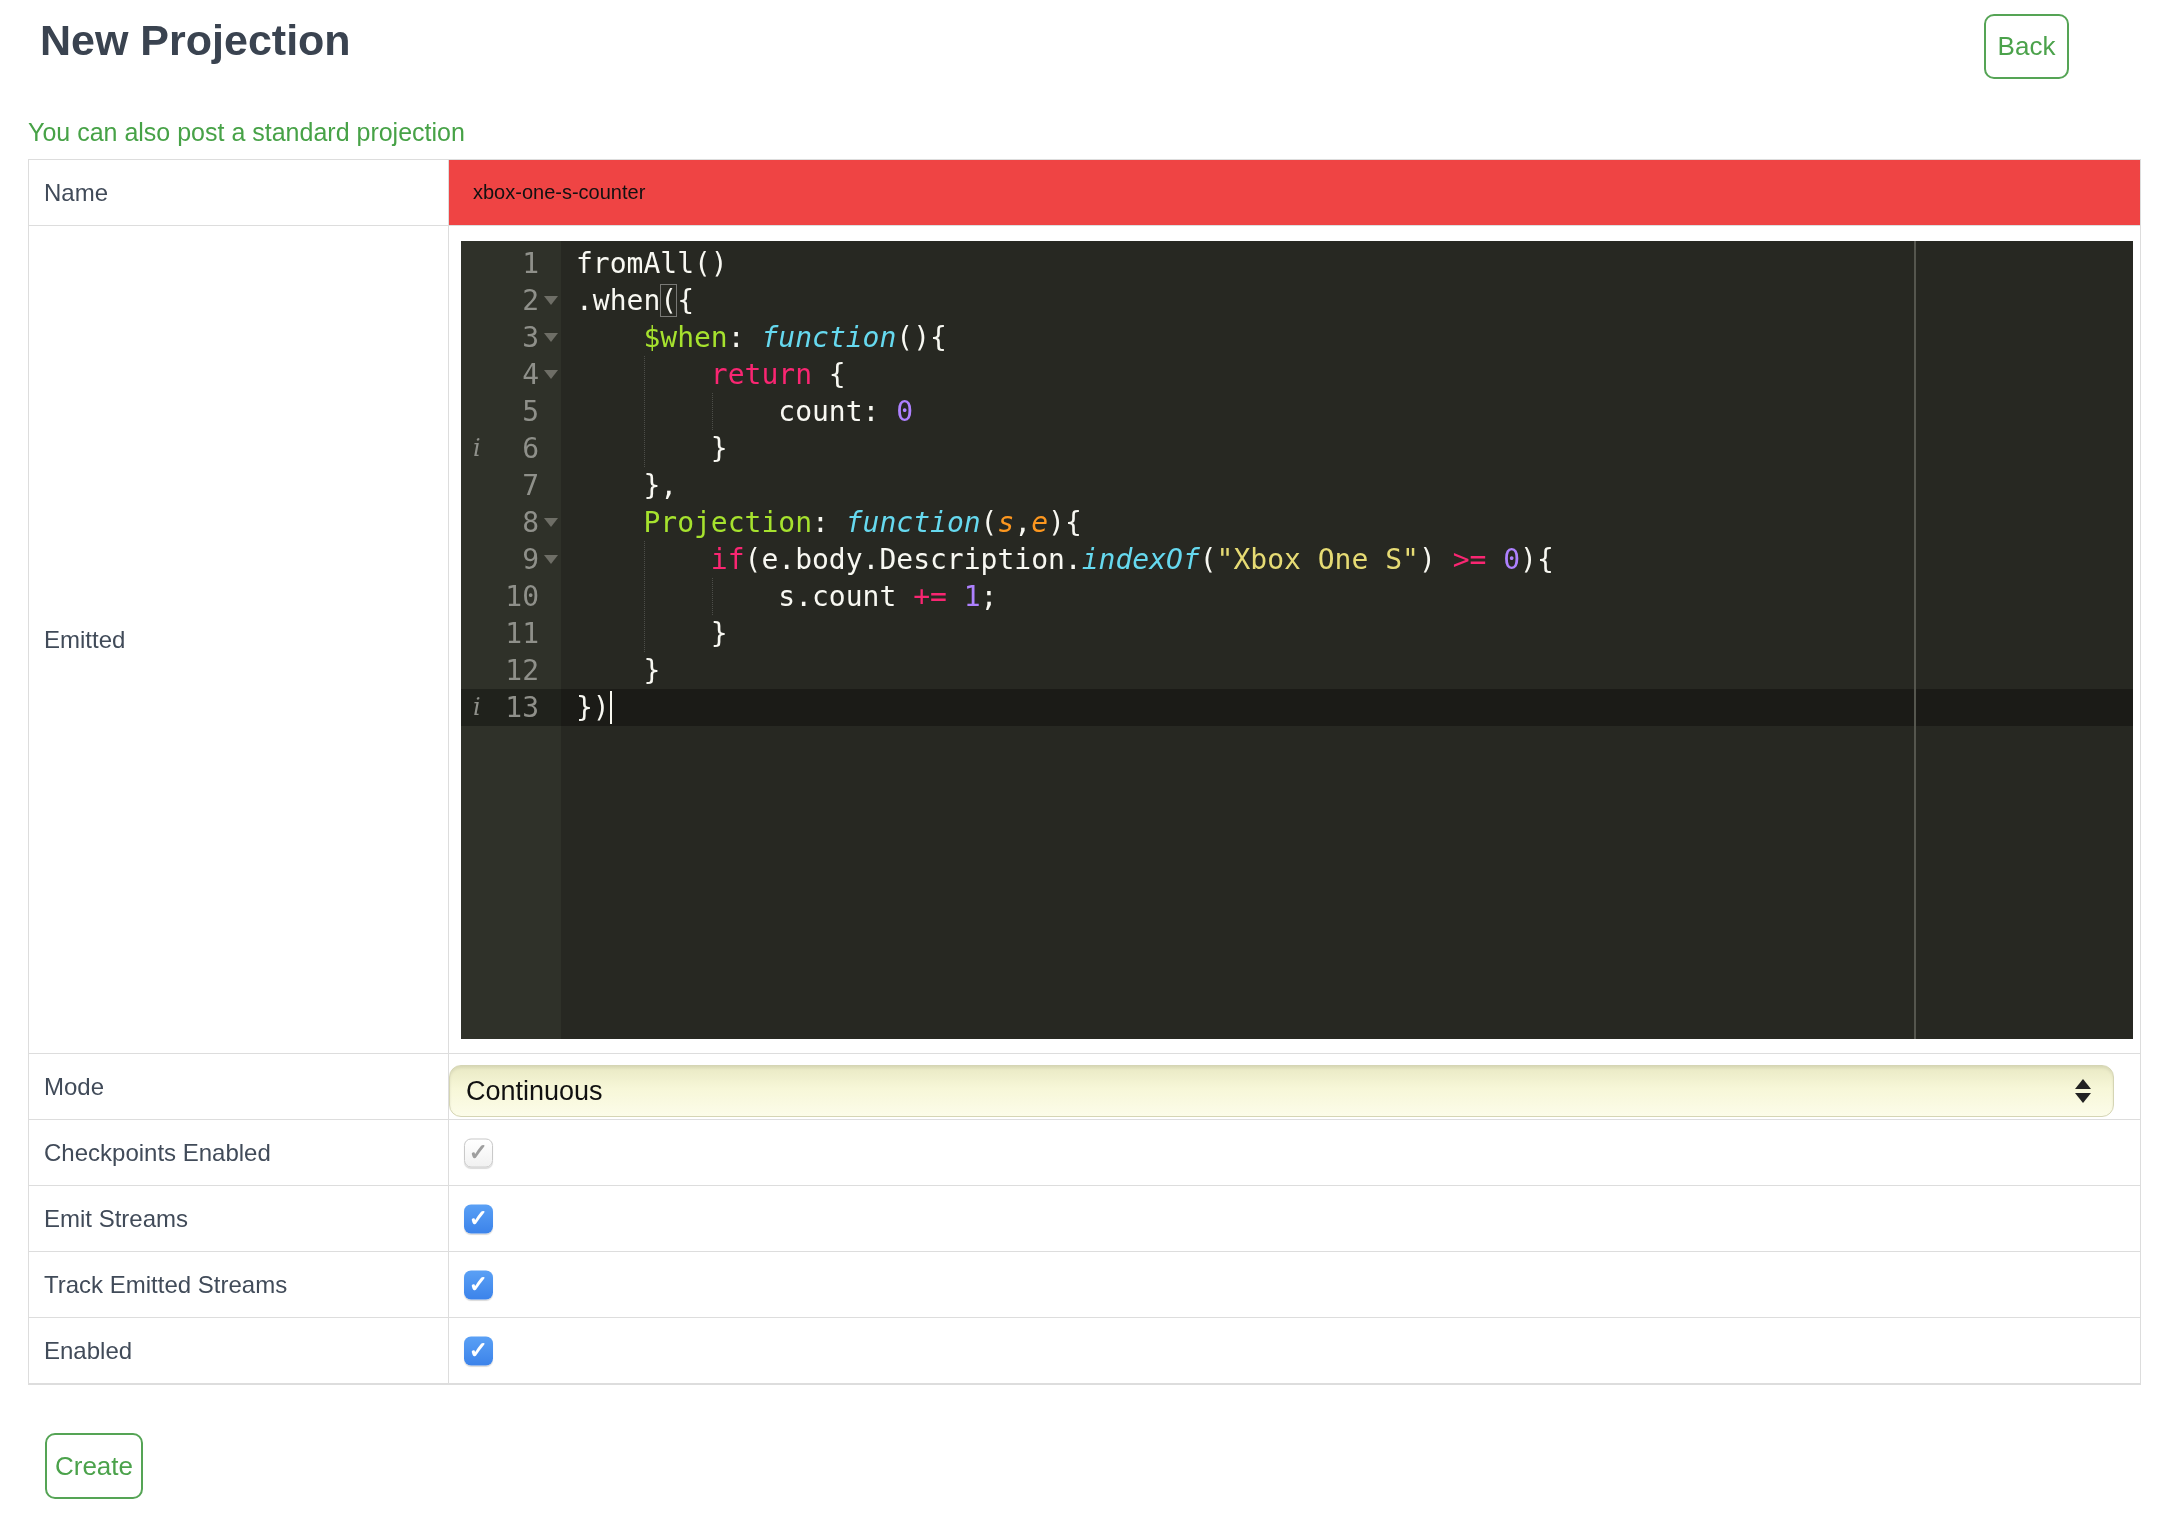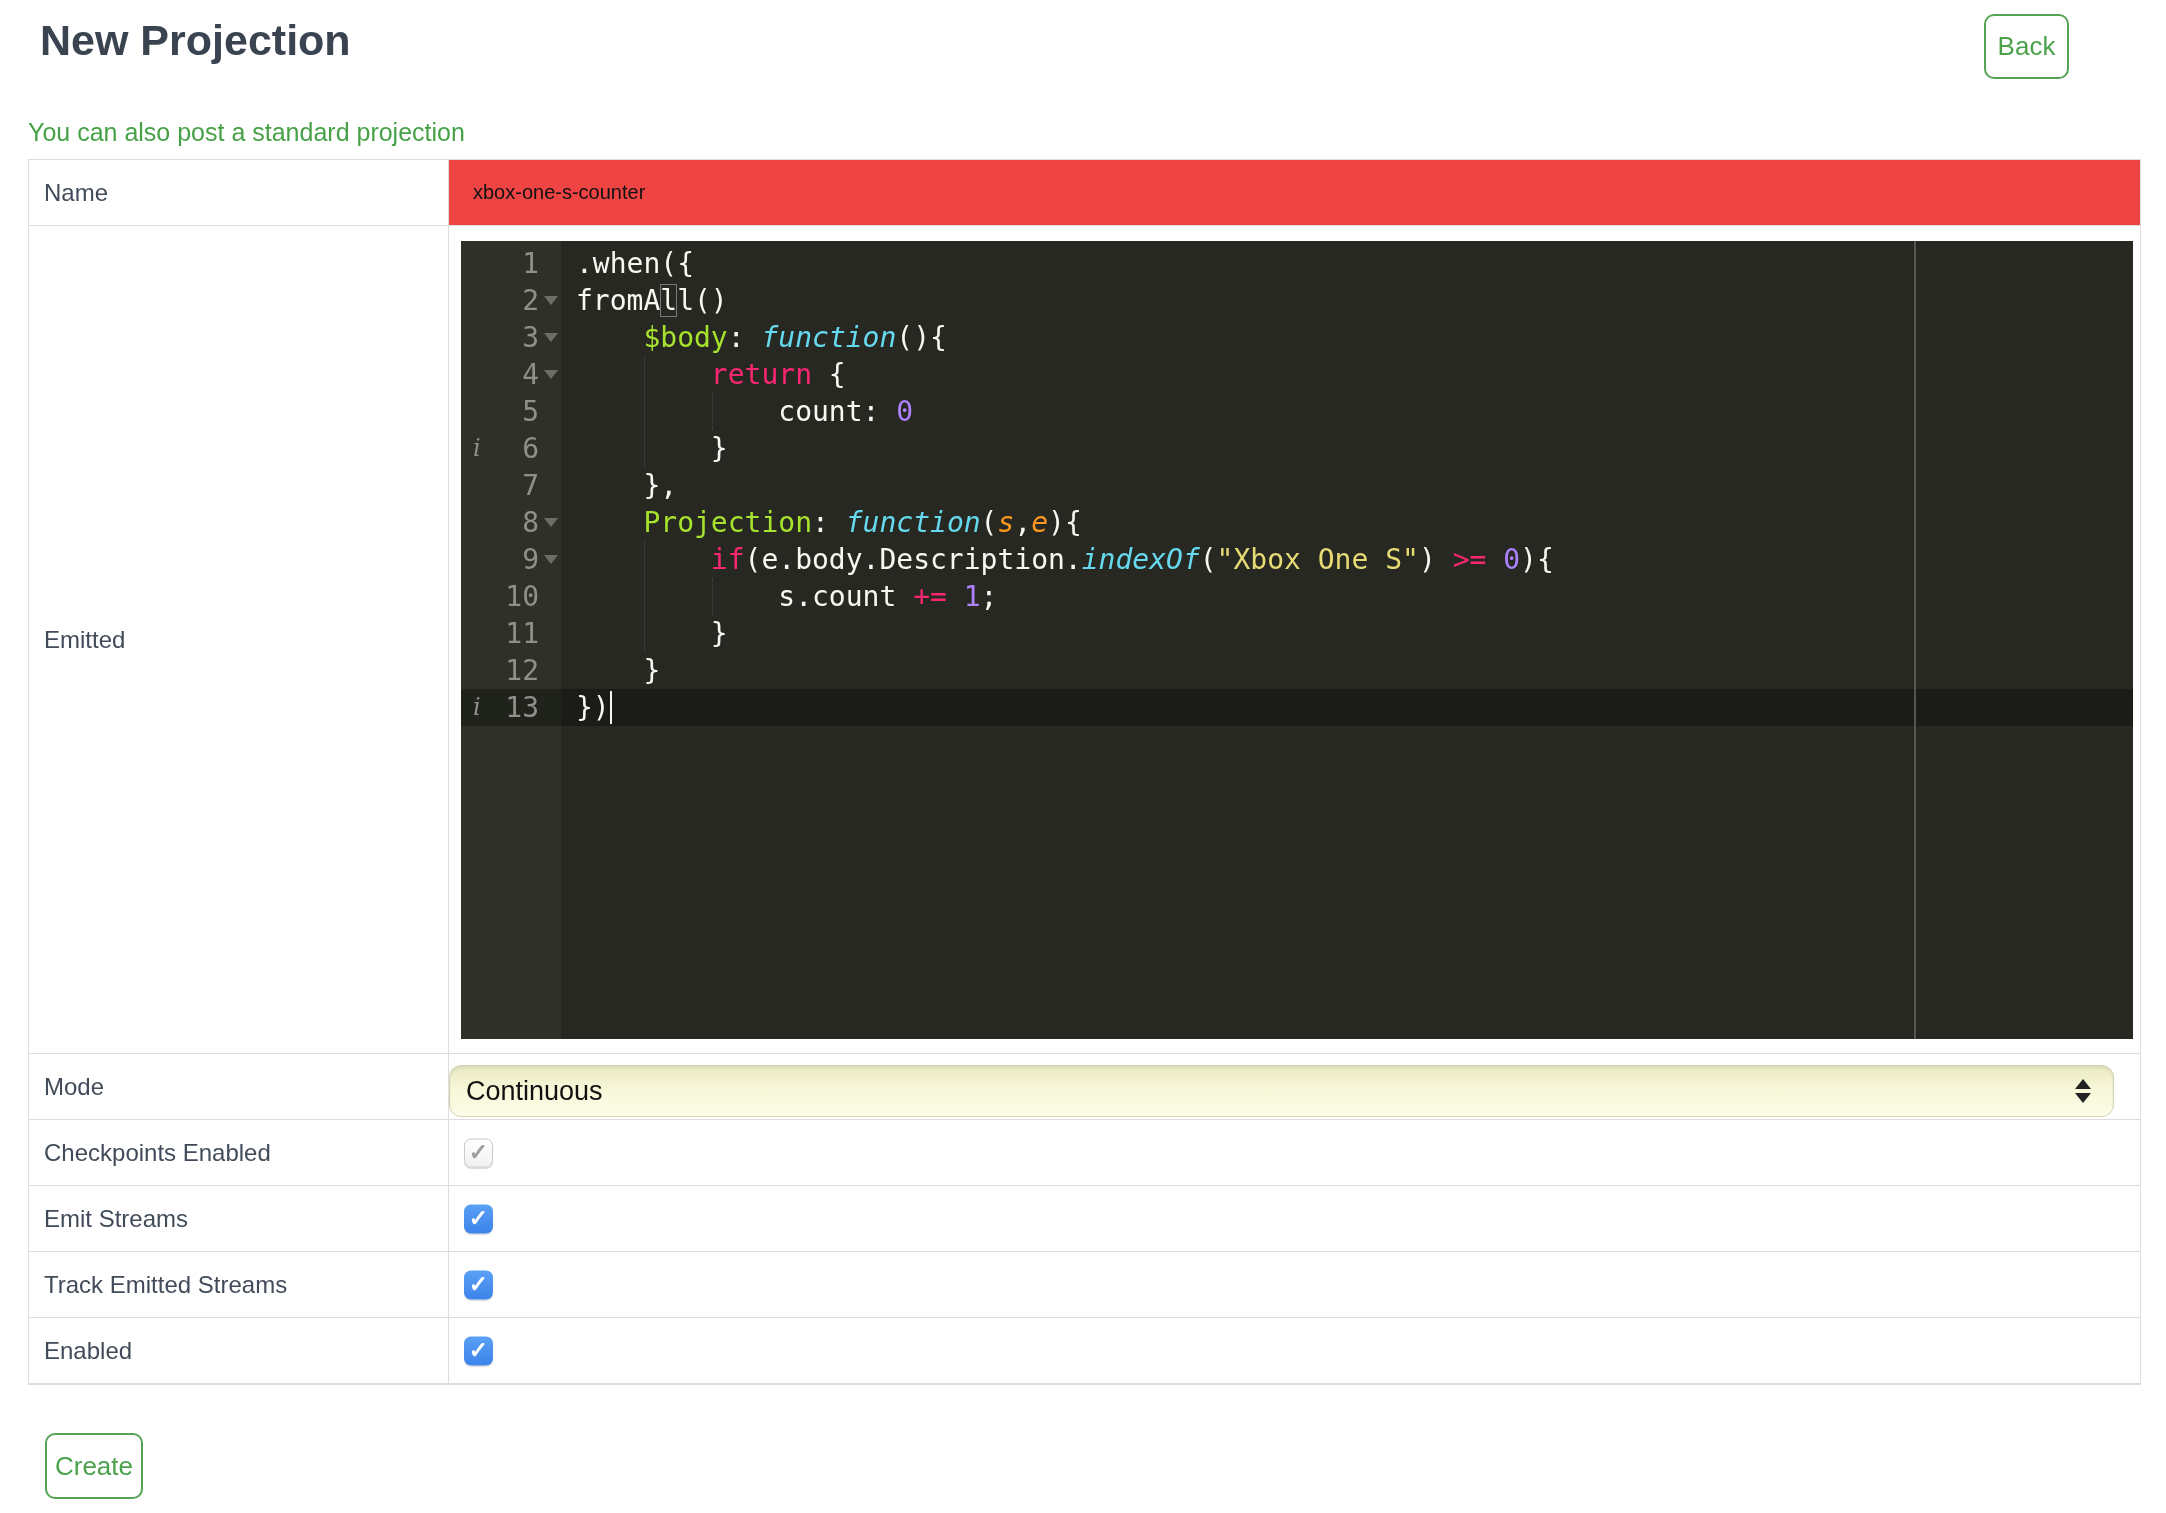--- a/index.html
+++ b/index.html
@@ -114,23 +114,23 @@
               <div class="gline">6<span class="ginfo">i</span></div>
               <div class="gline">7</div>
               <div class="gline">8<span class="fold"></span></div>
               <div class="gline">9<span class="fold"></span></div>
               <div class="gline">10</div>
               <div class="gline">11</div>
               <div class="gline">12</div>
               <div class="gline">13<span class="ginfo">i</span></div>
             </div>
             <div class="code">
+              <div class="cline"><span class="tk-w">fromAll()</span></div>
               <div class="cline"><span class="tk-w">.when</span><span class="tk-m">(</span><span class="tk-w">{</span></div>
-              <div class="cline"><span class="tk-w">fromAll()</span></div>
-              <div class="cline"><span class="tk-w">    </span><span class="tk-e">$body</span><span class="tk-w">: </span><span class="tk-f">function</span><span class="tk-w">(){</span></div>
+              <div class="cline"><span class="tk-w">    </span><span class="tk-e">$when</span><span class="tk-w">: </span><span class="tk-f">function</span><span class="tk-w">(){</span></div>
               <div class="cline"><span class="tk-w">        </span><span class="tk-k">return</span><span class="tk-w"> {</span></div>
               <div class="cline"><span class="tk-w">            count: </span><span class="tk-n">0</span></div>
               <div class="cline"><span class="tk-w">        }</span></div>
               <div class="cline"><span class="tk-w">    },</span></div>
               <div class="cline"><span class="tk-w">    </span><span class="tk-e">Projection</span><span class="tk-w">: </span><span class="tk-f">function</span><span class="tk-w">(</span><span class="tk-p">s</span><span class="tk-w">,</span><span class="tk-p">e</span><span class="tk-w">){</span></div>
               <div class="cline"><span class="tk-w">        </span><span class="tk-k">if</span><span class="tk-w">(e.body.Description.</span><span class="tk-f">indexOf</span><span class="tk-w">(</span><span class="tk-s">"Xbox One S"</span><span class="tk-w">) </span><span class="tk-k">&gt;=</span><span class="tk-w"> </span><span class="tk-n">0</span><span class="tk-w">){</span></div>
               <div class="cline"><span class="tk-w">            s.count </span><span class="tk-k">+=</span><span class="tk-w"> </span><span class="tk-n">1</span><span class="tk-w">;</span></div>
               <div class="cline"><span class="tk-w">        }</span></div>
               <div class="cline"><span class="tk-w">    }</span></div>
               <div class="cline"><span class="tk-w">})</span></div>

